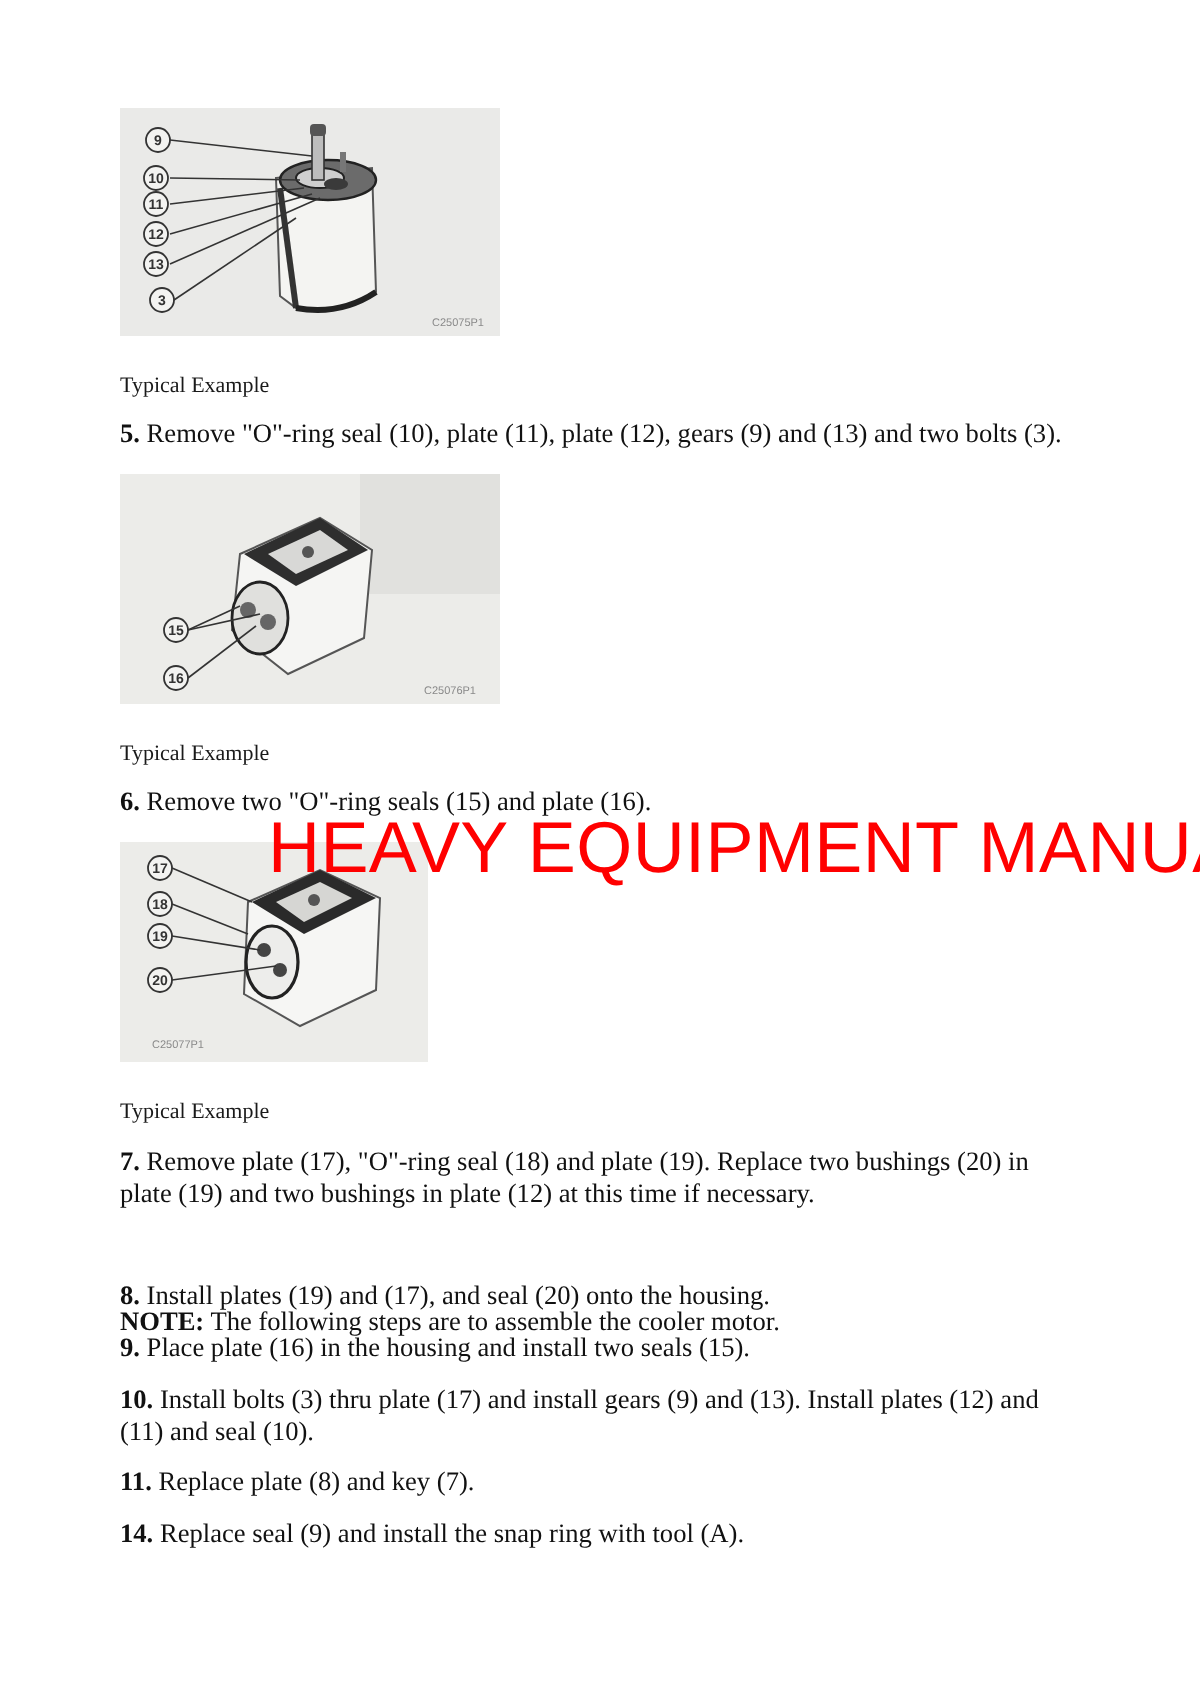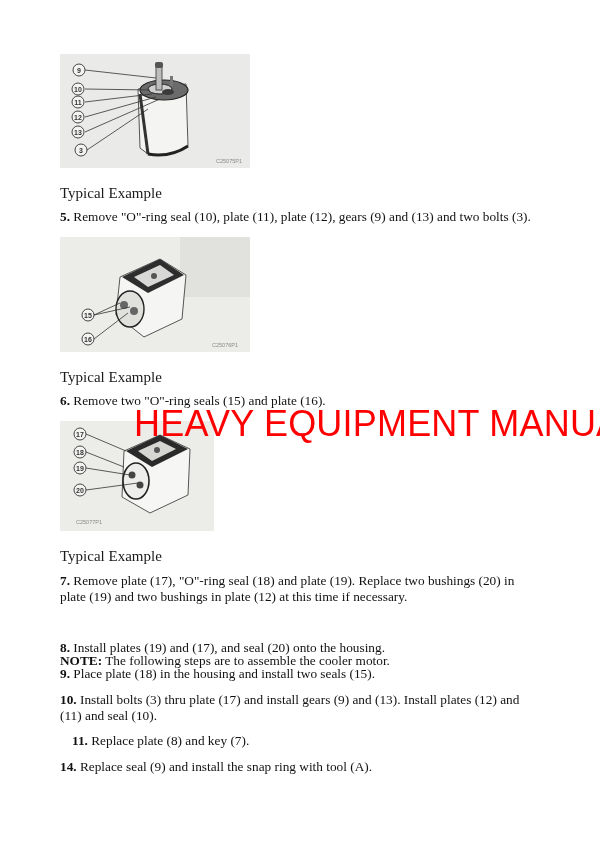--- a/index.html
+++ b/index.html
@@ -22,21 +22,21 @@
       overflow: hidden;
     }
     .figure svg { display: block; }
     #fig1 { top: 54px; width: 190px; height: 114px; }
     #fig2 { top: 237px; width: 190px; height: 115px; }
     #fig3 { top: 421px; width: 154px; height: 110px; }
 
     .caption {
       position: absolute;
       left: 60px;
-      font-size: 15px;
+      font-size: 11px;
       line-height: 13px;
       color: #1a1a1a;
       white-space: nowrap;
     }
     .para {
       position: absolute;
       left: 60px;
       width: 472px;
       font-size: 13.3px;
       line-height: 16px;
@@ -185,19 +185,19 @@
 <div class="watermark">HEAVY EQUIPMENT MANUALS</div>
 
 <div class="caption" style="top:550px;">Typical Example</div>
 
 <div class="para" style="top:573px;"><b>7.</b><span> Remove plate (17), "O"-ring seal (18) and plate (19). Replace two bushings (20) in plate (19) and two bushings in plate (12) at this time if necessary.</span></div>
 
 <div class="para" style="top:614px;margin-top:39px;"><b>NOTE:</b><span> The following steps are to assemble the cooler motor.</span></div>
 
 <div class="para" style="top:640px;"><b>8.</b><span> Install plates (19) and (17), and seal (20) onto the housing.</span></div>
 
-<div class="para" style="top:666px;"><b>9.</b><span> Place plate (18) in the housing and install two seals (15).</span></div>
+<div class="para" style="top:666px;"><b>9.</b><span> Place plate (16) in the housing and install two seals (15).</span></div>
 
 <div class="para" style="top:692px;"><b>10.</b><span> Install bolts (3) thru plate (17) and install gears (9) and (13). Install plates (12) and (11) and seal (10).</span></div>
 
-<div class="para" style="top:733px;margin-left:12px;"><b>11.</b><span> Replace plate (8) and key (7).</span></div>
+<div class="para" style="top:733px;"><b>11.</b><span> Replace plate (8) and key (7).</span></div>
 
 <div class="para" style="top:759px;"><b>14.</b><span> Replace seal (9) and install the snap ring with tool (A).</span></div>
 
 </body></html>

